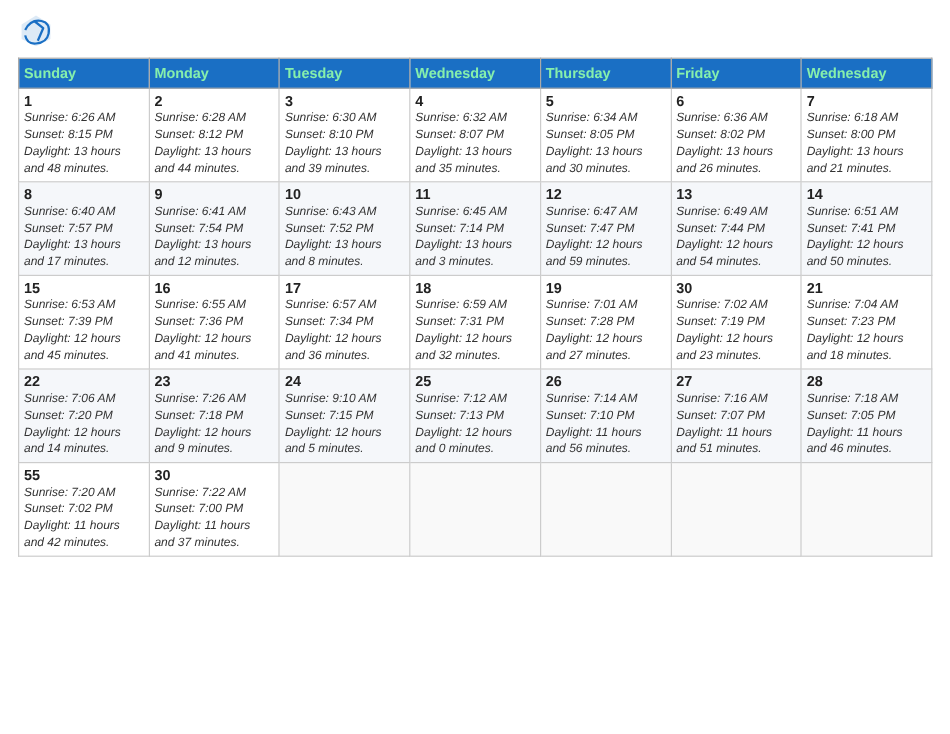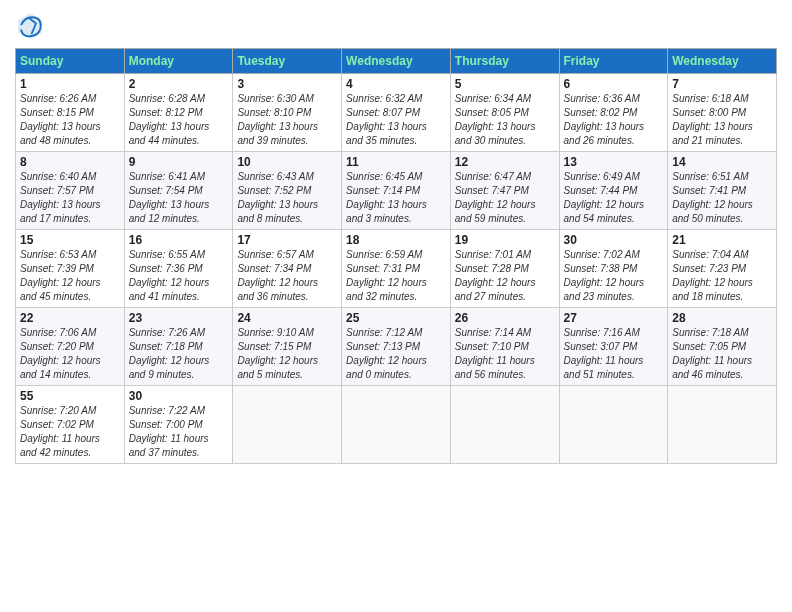--- a/index.html
+++ b/index.html
@@ -297,21 +297,21 @@
               <div>Sunrise: 7:01 AM</div>
               <div>Sunset: 7:28 PM</div>
               <div>Daylight: 12 hours</div>
               <div>and 27 minutes.</div>
             </div>
           </td>
           <td>
             <span class="day-num">30</span>
             <div class="day-detail">
               <div>Sunrise: 7:02 AM</div>
-              <div>Sunset: 7:38 PM</div>
+              <div>Sunset: 7:19 PM</div>
               <div>Daylight: 12 hours</div>
               <div>and 23 minutes.</div>
             </div>
           </td>
           <td>
             <span class="day-num">21</span>
             <div class="day-detail">
               <div>Sunrise: 7:04 AM</div>
               <div>Sunset: 7:23 PM</div>
               <div>Daylight: 12 hours</div>
@@ -362,21 +362,21 @@
               <div>Sunrise: 7:14 AM</div>
               <div>Sunset: 7:10 PM</div>
               <div>Daylight: 11 hours</div>
               <div>and 56 minutes.</div>
             </div>
           </td>
           <td>
             <span class="day-num">27</span>
             <div class="day-detail">
               <div>Sunrise: 7:16 AM</div>
-              <div>Sunset: 3:07 PM</div>
+              <div>Sunset: 7:07 PM</div>
               <div>Daylight: 11 hours</div>
               <div>and 51 minutes.</div>
             </div>
           </td>
           <td>
             <span class="day-num">28</span>
             <div class="day-detail">
               <div>Sunrise: 7:18 AM</div>
               <div>Sunset: 7:05 PM</div>
               <div>Daylight: 11 hours</div>

